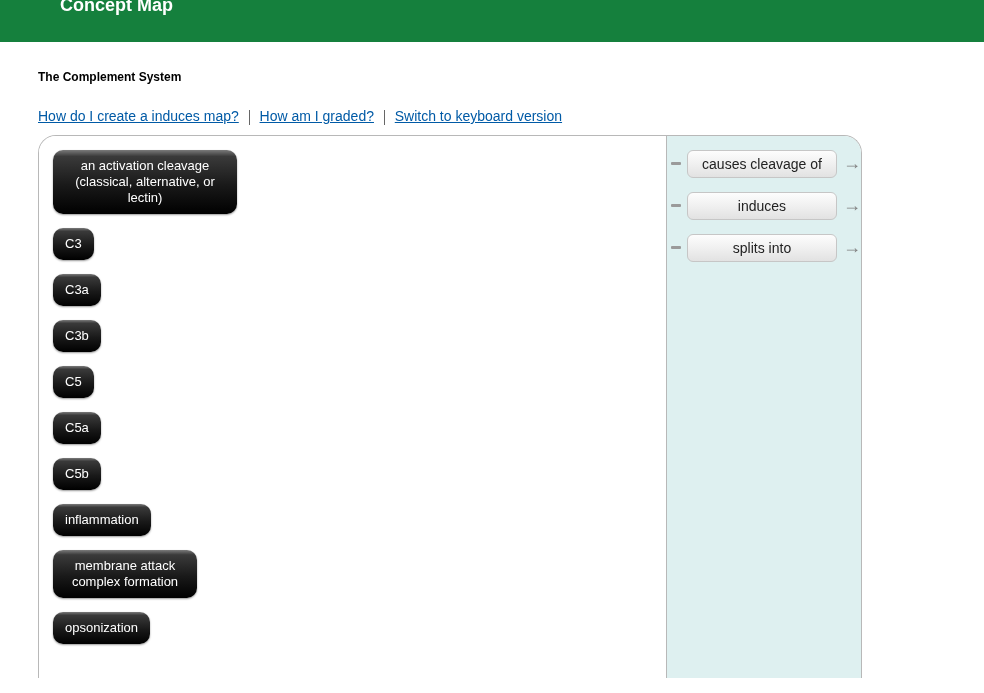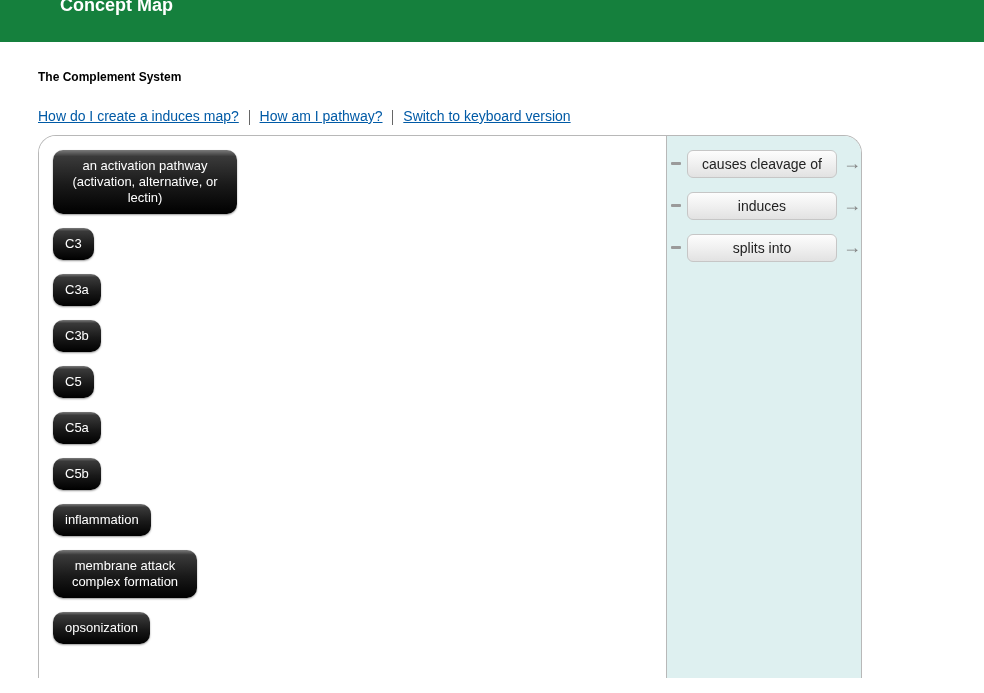--- a/index.html
+++ b/index.html
@@ -139,29 +139,29 @@
 <div class="banner">
   <span>Concept Map</span>
 </div>
 
 <div class="page">
   <div class="page-title">The Complement System</div>
 
   <div class="help-links">
     <a>How do I create a induces map?</a>
     <span class="sep"></span>
-    <a>How am I pathway?</a>
+    <a>How am I graded?</a>
     <span class="sep"></span>
     <a>Switch to keyboard version</a>
   </div>
 
   <div class="workspace">
 
     <div class="canvas">
-      <div class="node-row"><div class="node" style="max-width:160px;">an activation pathway (activation, alternative, or lectin)</div></div>
+      <div class="node-row"><div class="node" style="max-width:160px;">an activation cleavage (classical, alternative, or lectin)</div></div>
       <div class="node-row"><div class="node">C3</div></div>
       <div class="node-row"><div class="node">C3a</div></div>
       <div class="node-row"><div class="node">C3b</div></div>
       <div class="node-row"><div class="node">C5</div></div>
       <div class="node-row"><div class="node">C5a</div></div>
       <div class="node-row"><div class="node">C5b</div></div>
       <div class="node-row"><div class="node">inflammation</div></div>
       <div class="node-row"><div class="node" style="max-width:120px;">membrane attack complex formation</div></div>
       <div class="node-row"><div class="node">opsonization</div></div>
     </div>

